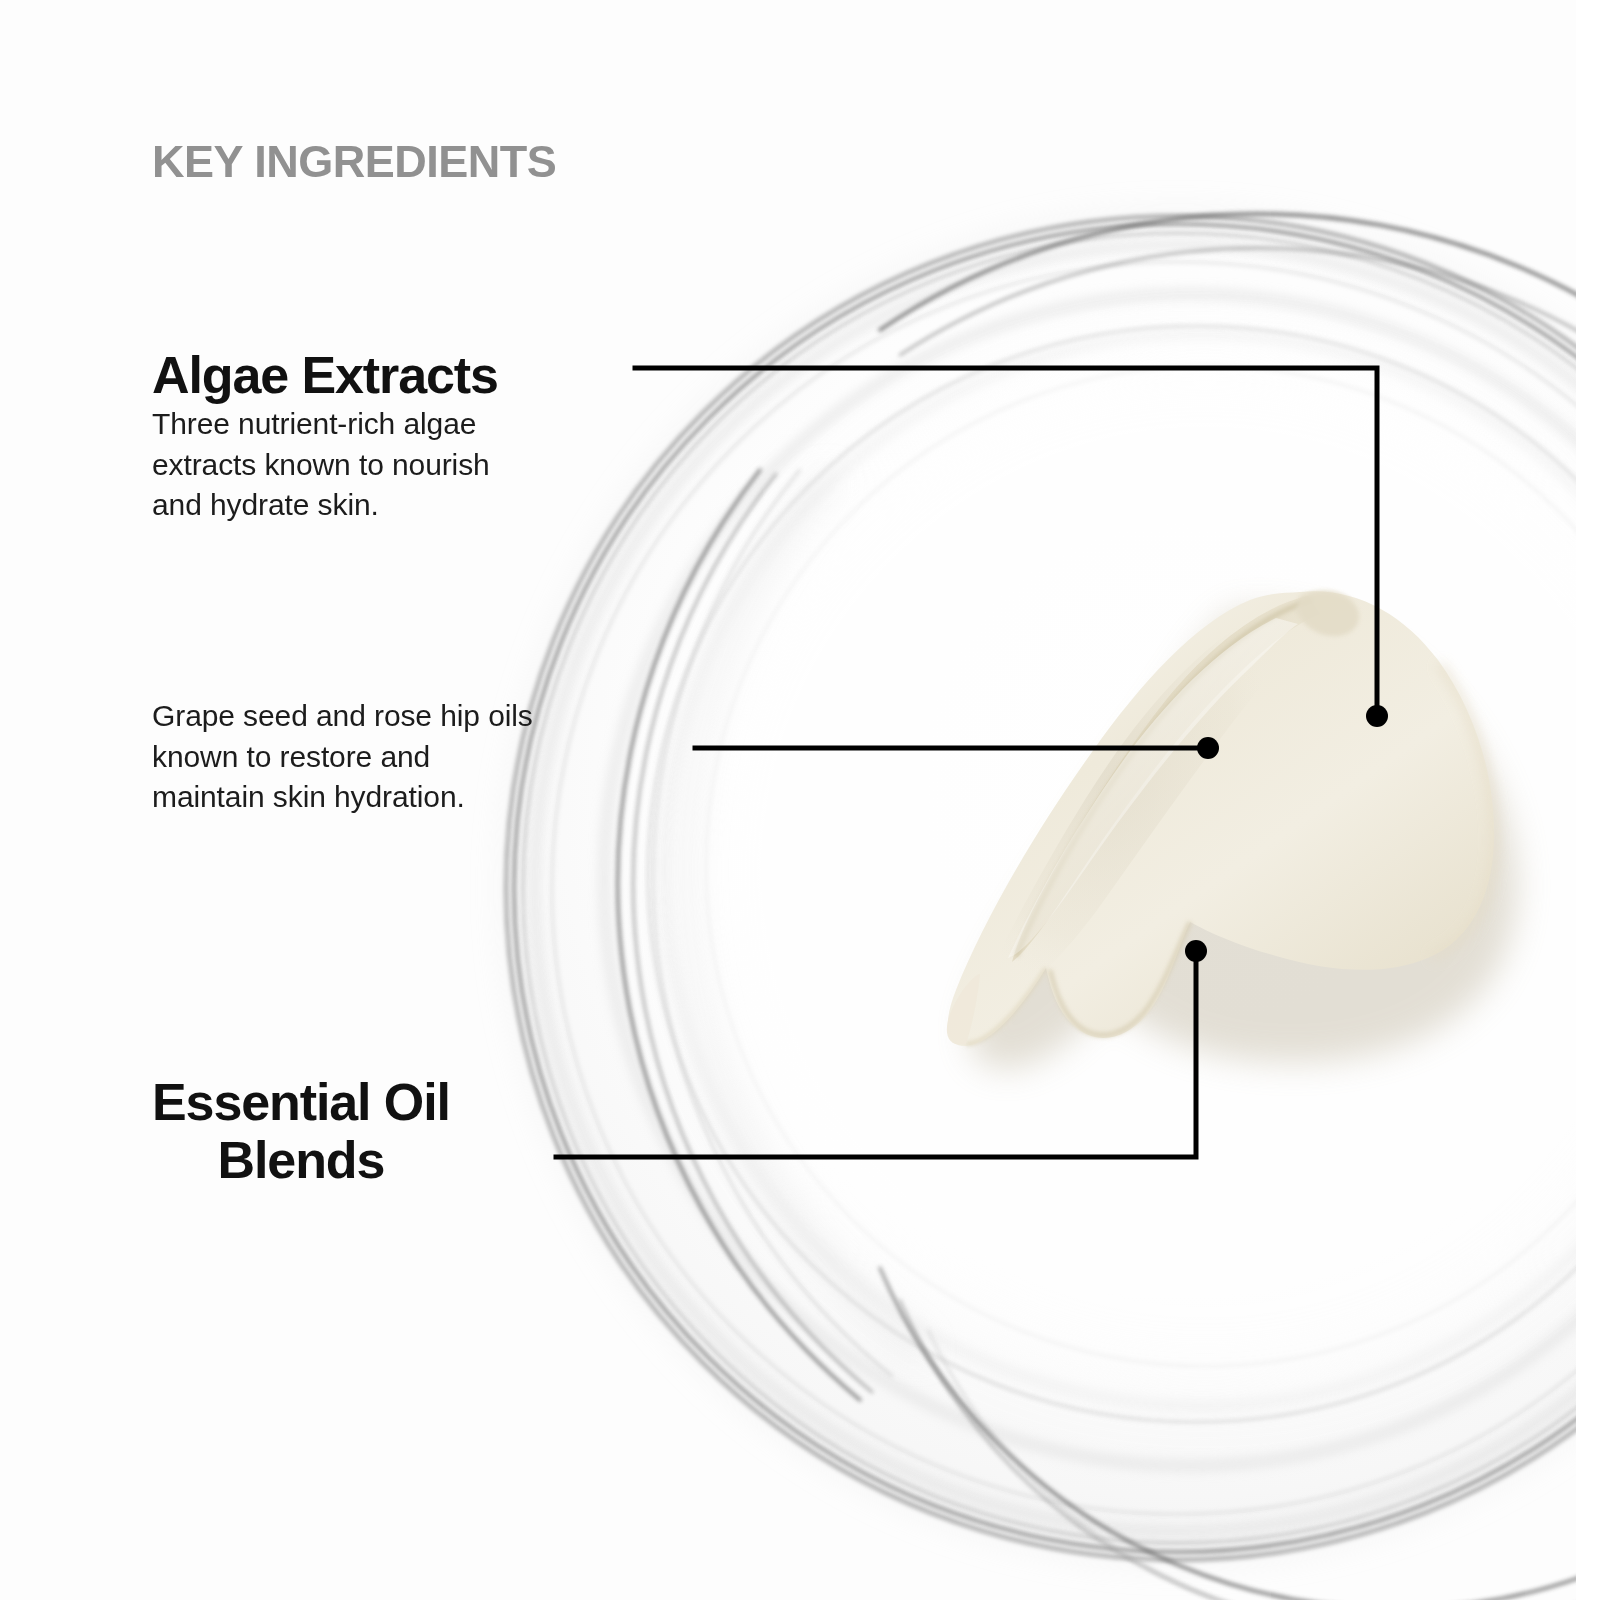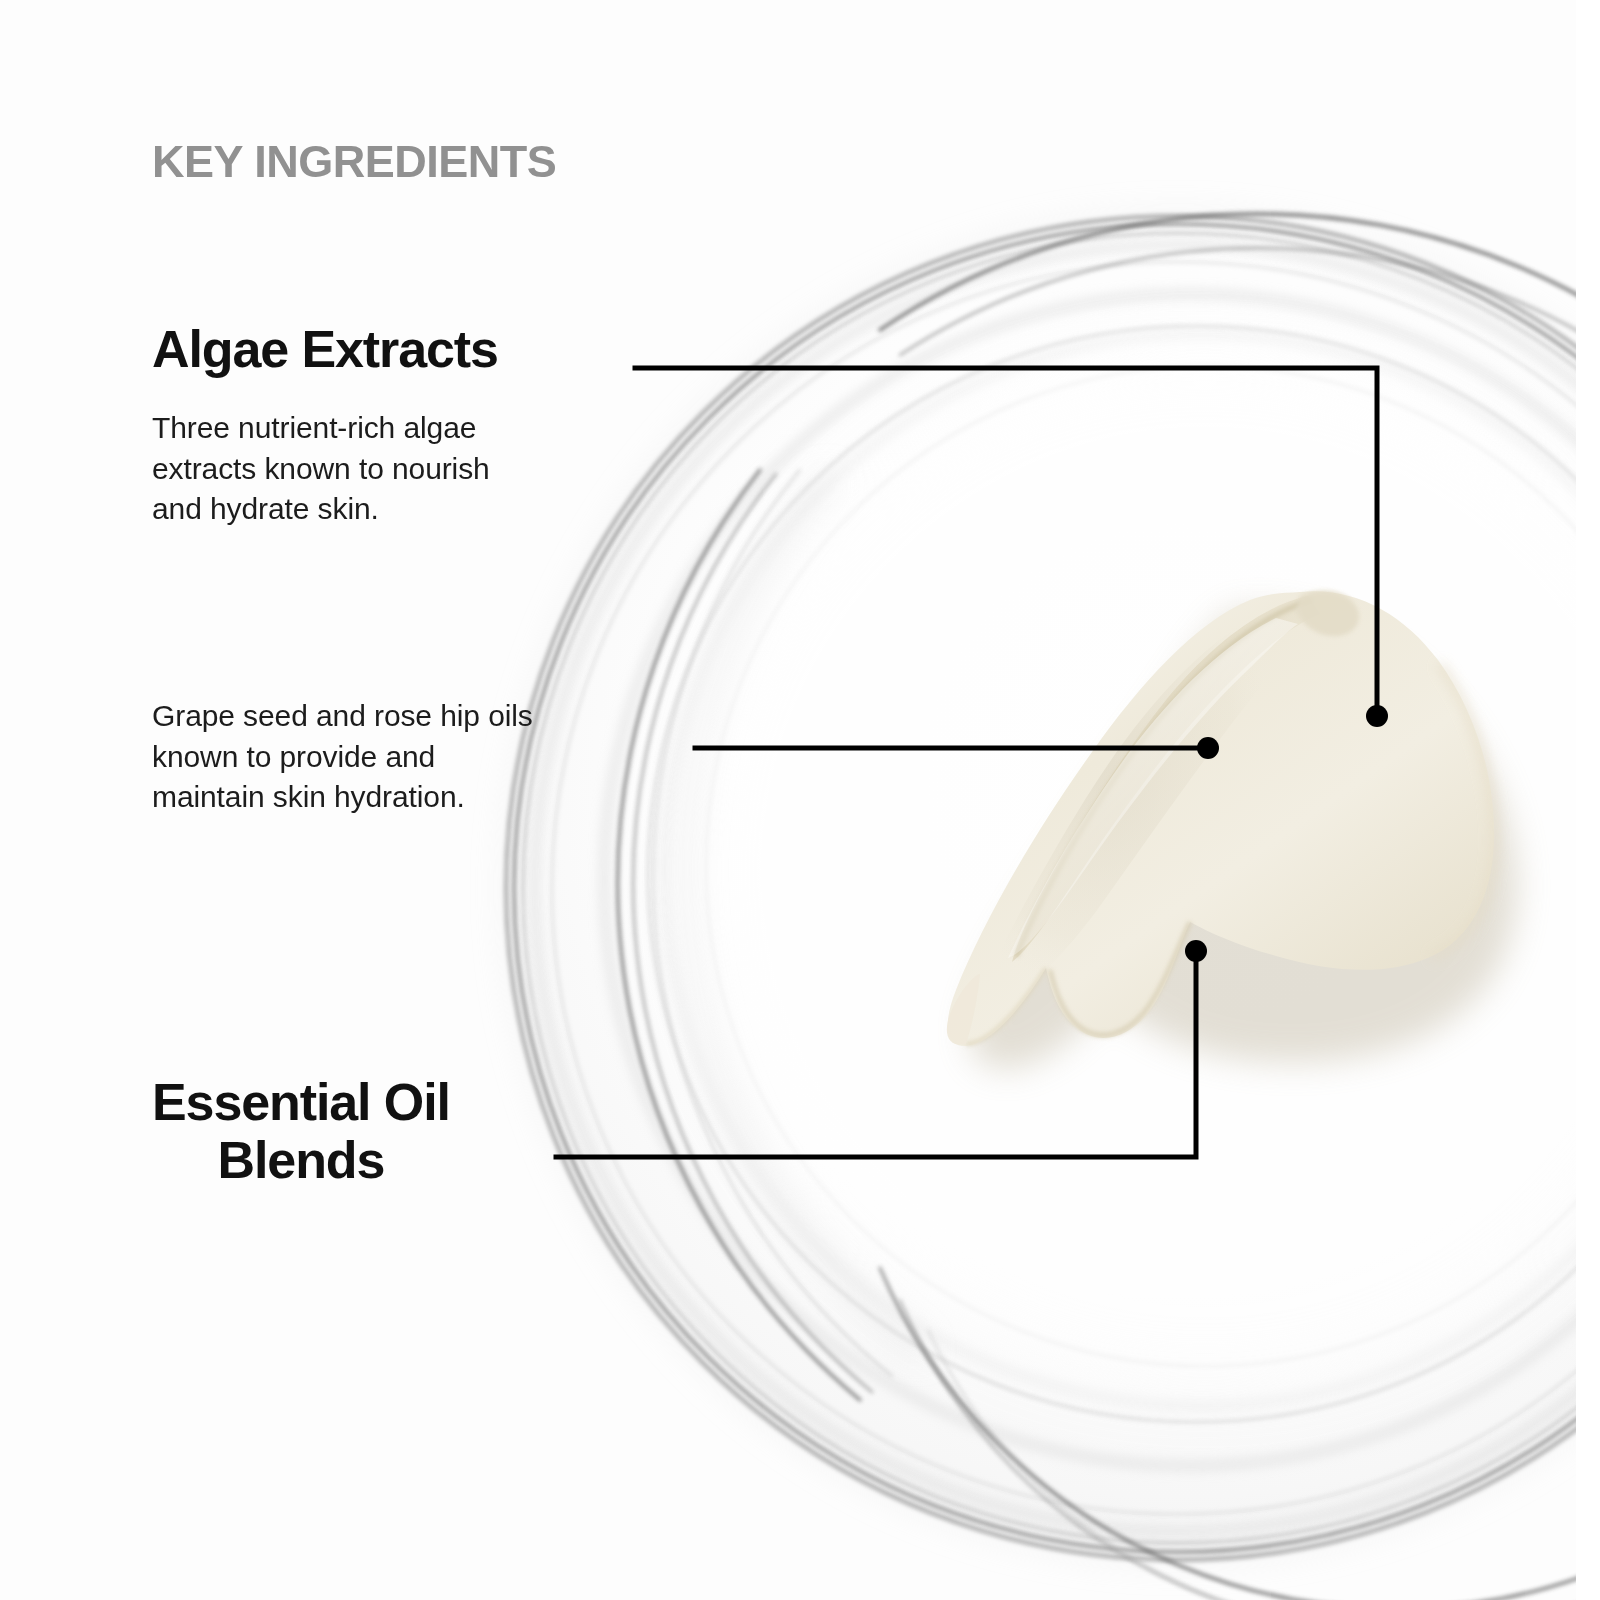--- a/index.html
+++ b/index.html
@@ -53,22 +53,22 @@
   .block .body {
     font-size: 30px;
     font-weight: 400;
     color: #1c1c1c;
     letter-spacing: -0.1px;
     line-height: 1.35;
     margin: 0;
     white-space: pre-line;
   }
 
-  #block-algae { left: 152px; top: 320px; }
-  #block-algae .body { margin-top: 30px; }
+  #block-algae { left: 152px; top: 346px; }
+  #block-algae .body { }
 
   #block-oils { left: 152px; top: 658px; }
   #block-oils .body { margin-top: 38px; }
 
   #block-essential { left: 152px; top: 1073px; text-align: center; }
   #block-essential .body { margin-top: 38px; }
 
   
   #leaders {
     position: absolute;
@@ -264,21 +264,21 @@
 
   <div class="block" id="block-algae">
     <h2 class="heading">Algae Extracts</h2>
     <p class="body">Three nutrient-rich algae
 extracts known to nourish
 and hydrate skin.</p>
   </div>
 
   <div class="block" id="block-oils">
     <p class="body">Grape seed and rose hip oils
-known to provide and
+known to restore and
 maintain skin hydration.</p>
   </div>
 
   <div class="block" id="block-essential">
     <h2 class="heading">Essential Oil
 Blends</h2>
   </div>
 
 </div>
 

